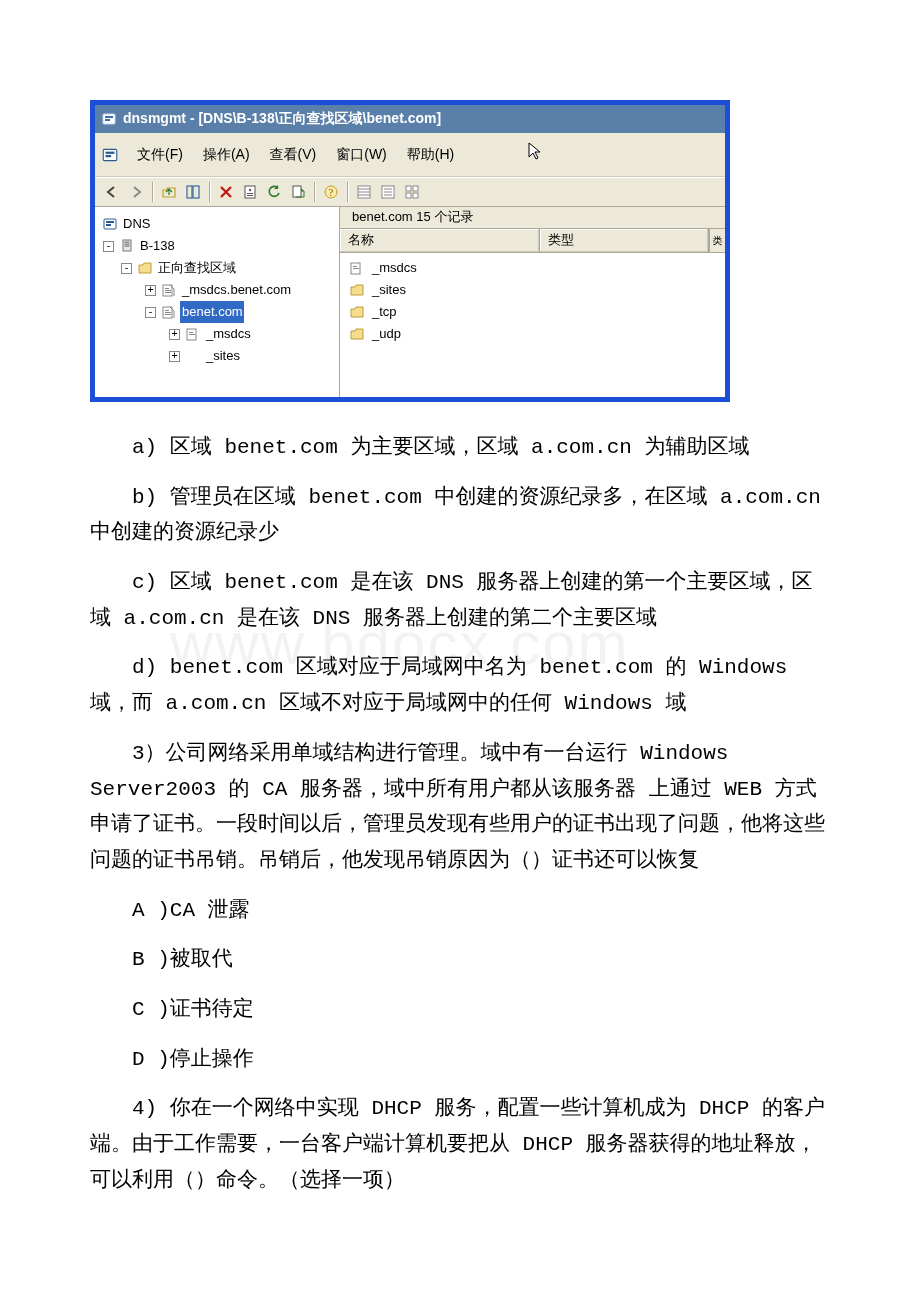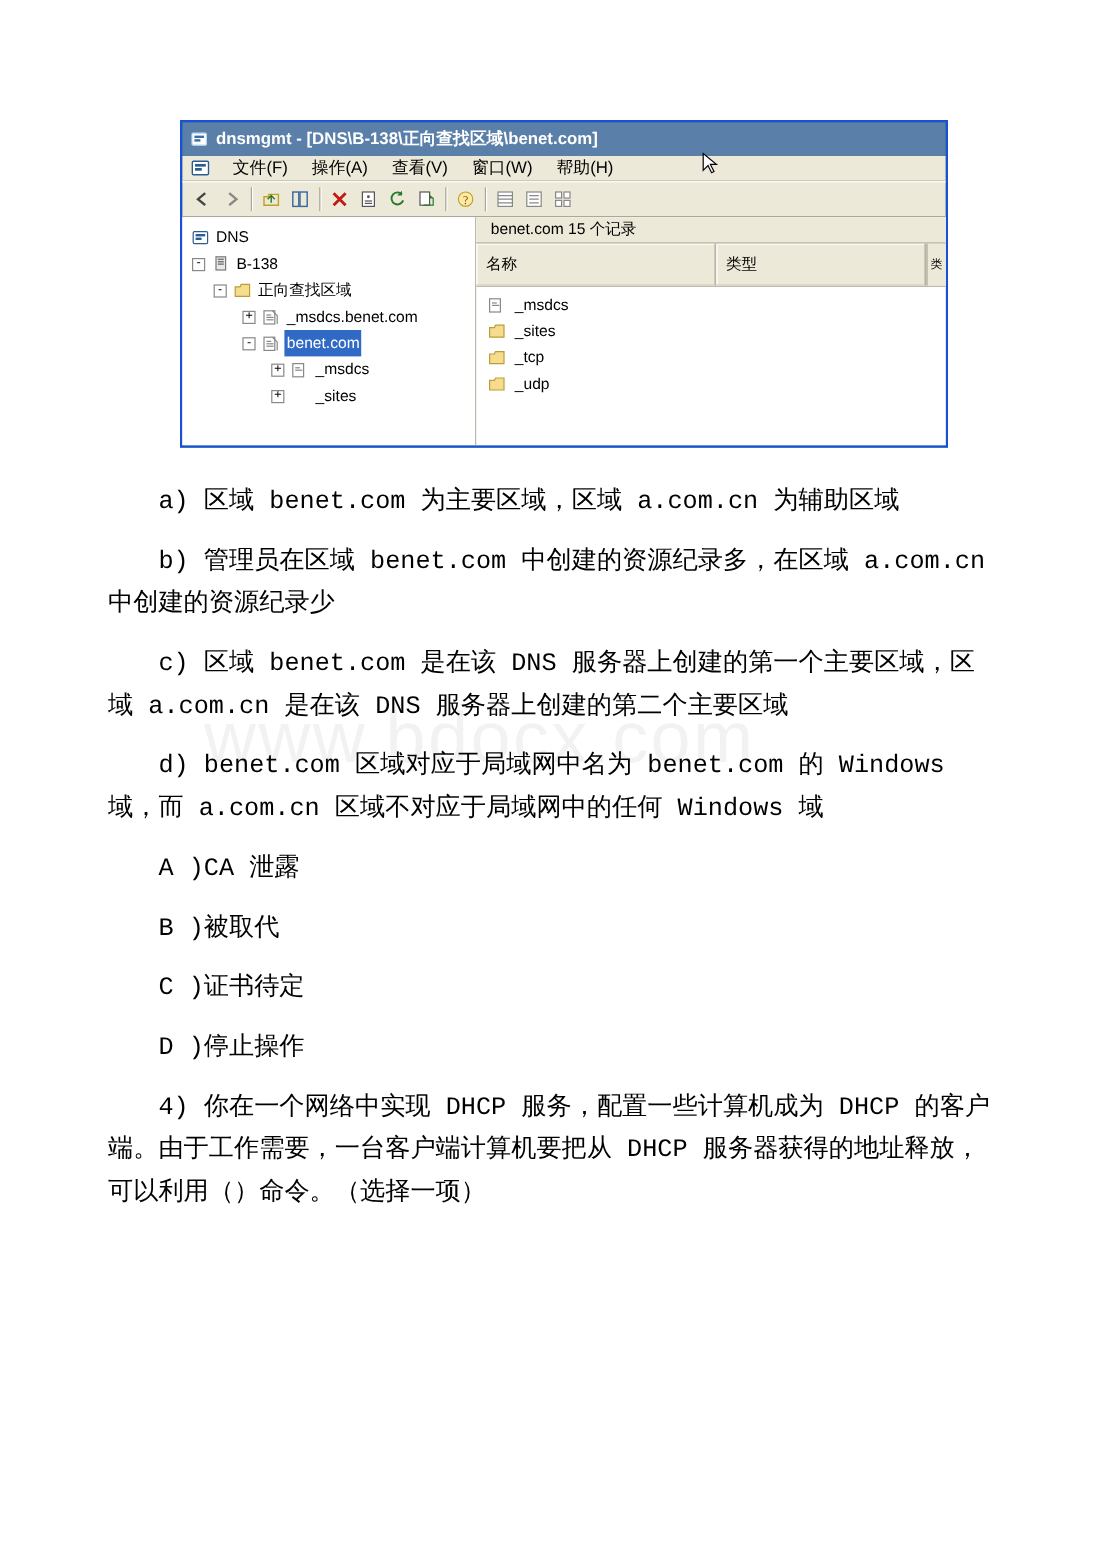--- a/index.html
+++ b/index.html
@@ -10,23 +10,22 @@
     font-size: 21px;
     color: #000;
     line-height: 1.7;
   }
 
   .page-wrap { padding: 100px 90px 40px 90px; }
 
   
   .mmc-window {
     width: 640px;
-    margin-left: 60px;
-    border: 2px solid #1d4ed8;
-    background: #0f766e;
+    border: 5px solid #1d4ed8;
+    background: #84cc16;
     font-family: "SimSun", "MS Sans Serif", Tahoma, sans-serif;
     font-size: 13px;
     color: #000;
   }
 
   .titlebar {
     height: 28px;
     background: linear-gradient(to bottom, #3b6ea5 0%, #3b6ea5 45%, #2f5a8b 100%);
     background: #5a7fa8;
     display: flex;
@@ -38,21 +37,21 @@
   }
   .titlebar .title-icon {
     width: 16px; height: 16px;
     margin-right: 6px;
     display: inline-flex;
     align-items: center; justify-content: center;
   }
   .titlebar .title-icon svg { width: 16px; height: 16px; }
 
   .menubar {
-    height: 21px;
+    height: 44px;
     background: #ece9d8;
     border-bottom: 1px solid #cec9b8;
     display: flex;
     align-items: center;
     padding: 0 6px;
     gap: 4px;
   }
   .menubar .menu-icon {
     width: 18px; height: 18px;
     display: inline-flex;
@@ -162,21 +161,21 @@
   .list-header-row {
     height: 22px;
     background: #ece9d8;
     border-bottom: 1px solid #aca899;
     display: flex;
     align-items: center;
     padding-left: 12px;
     font-size: 13px;
   }
   .list-columns {
-    height: 36px;
+    height: 24px;
     display: flex;
     border-bottom: 1px solid #aca899;
   }
   .col-head {
     background: #ece9d8;
     border-right: 1px solid #aca899;
     box-shadow: inset -1px -1px 0 #cec9b8, inset 1px 1px 0 #ffffff;
     display: flex;
     align-items: center;
     padding-left: 8px;
@@ -505,20 +504,21 @@
     <p>a) 区域 benet.com 为主要区域，区域 a.com.cn 为辅助区域</p>
     <p>b) 管理员在区域 benet.com 中创建的资源纪录多，在区域 a.com.cn 中创建的资源纪录少</p>
 
     <div class="wm-area">
       <p>c) 区域 benet.com 是在该 DNS 服务器上创建的第一个主要区域，区域 a.com.cn 是在该 DNS 服务器上创建的第二个主要区域</p>
       <span class="watermark">www.bdocx.com</span>
     </div>
 
     <p>d) benet.com 区域对应于局域网中名为 benet.com 的 Windows 域，而 a.com.cn 区域不对应于局域网中的任何 Windows 域</p>
 
+    <p>3）公司网络采用单域结构进行管理。域中有一台运行 Windows Server2003 的 CA 服务器，域中所有用户都从该服务器 上通过 WEB 方式申请了证书。一段时间以后，管理员发现有些用户的证书出现了问题，他将这些问题的证书吊销。吊销后，他发现吊销原因为（）证书还可以恢复</p>
 
     <p>A )CA 泄露</p>
     <p>B )被取代</p>
     <p>C )证书待定</p>
     <p>D )停止操作</p>
 
     <p>4) 你在一个网络中实现 DHCP 服务，配置一些计算机成为 DHCP 的客户端。由于工作需要，一台客户端计算机要把从 DHCP 服务器获得的地址释放，可以利用（）命令。（选择一项）</p>
   </div>
 
 </div>

